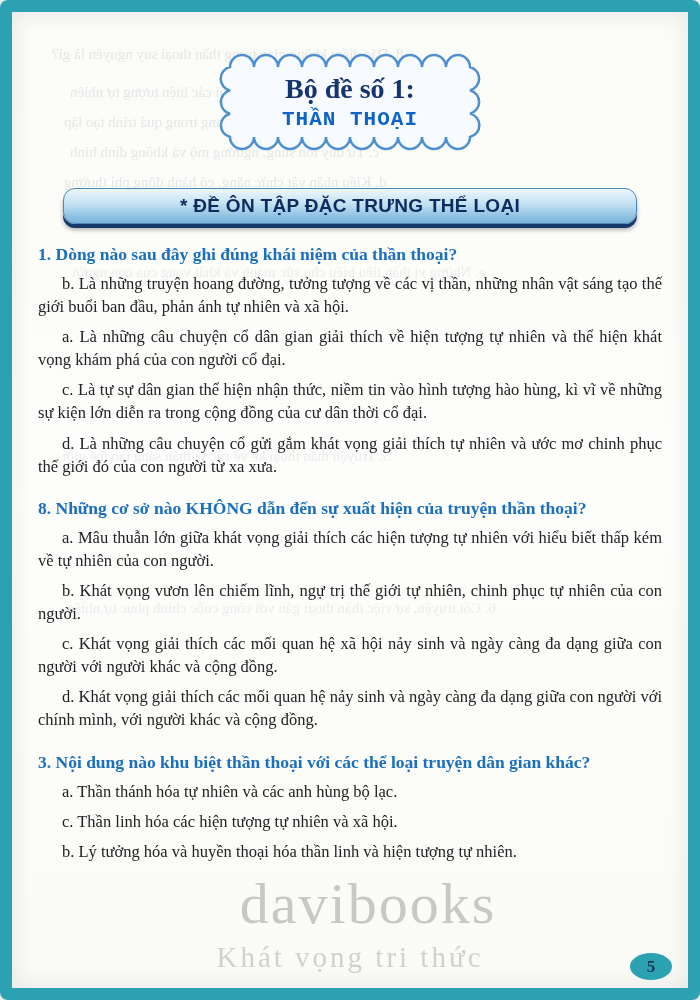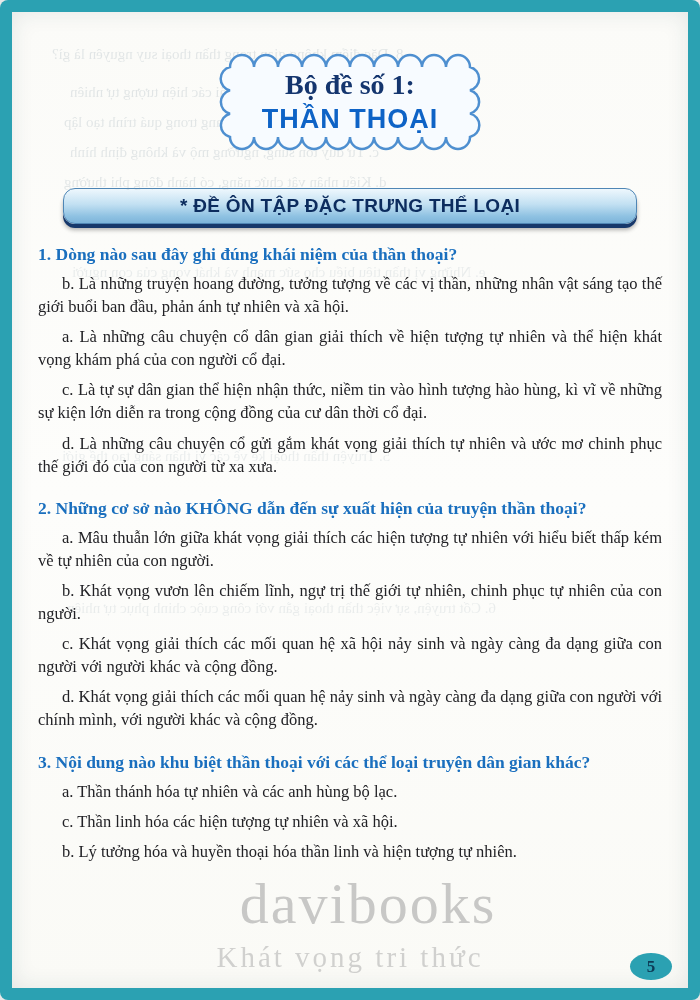--- a/index.html
+++ b/index.html
@@ -60,23 +60,23 @@
     align-items: center; justify-content: center;
     gap: 3px;
   }
   .badge-line1 {
     font-family: "Liberation Serif", serif;
     font-weight: bold;
     font-size: 28px;
     color: #14356e;
   }
   .badge-line2 {
-    font-family: Liberation Sans, sans-serif;
-    font-weight: bold;
-    font-size: 27px;
+    font-family: Liberation Mono, monospace;
+    font-weight: bold;
+    font-size: 21px;
     letter-spacing: 1px;
     color: #0e63c6;
   }
 
   
   .banner {
     margin: 30px auto 10px;
     width: 92%;
     height: 36px;
     border-radius: 12px;
@@ -192,21 +192,21 @@
 
       <section>
         <h3 class="q-title">1. Dòng nào sau đây ghi đúng khái niệm của thần thoại?</h3>
         <p class="option">b. Là những truyện hoang đường, tưởng tượng về các vị thần, những nhân vật sáng tạo thế giới buổi ban đầu, phản ánh tự nhiên và xã hội.</p>
         <p class="option">a. Là những câu chuyện cổ dân gian giải thích về hiện tượng tự nhiên và thể hiện khát vọng khám phá của con người cổ đại.</p>
         <p class="option">c. Là tự sự dân gian thể hiện nhận thức, niềm tin vào hình tượng hào hùng, kì vĩ về những sự kiện lớn diễn ra trong cộng đồng của cư dân thời cổ đại.</p>
         <p class="option">d. Là những câu chuyện cổ gửi gắm khát vọng giải thích tự nhiên và ước mơ chinh phục thế giới đó của con người từ xa xưa.</p>
       </section>
 
       <section>
-        <h3 class="q-title">2. Những cơ sở nào KHÔNG dẫn đến sự xuất hiện của truyện thần thoại?</h3>
+        <h3 class="q-title">8. Những cơ sở nào KHÔNG dẫn đến sự xuất hiện của truyện thần thoại?</h3>
         <p class="option">a. Mâu thuẫn lớn giữa khát vọng giải thích các hiện tượng tự nhiên với hiểu biết thấp kém về tự nhiên của con người.</p>
         <p class="option">b. Khát vọng vươn lên chiếm lĩnh, ngự trị thế giới tự nhiên, chinh phục tự nhiên của con người.</p>
         <p class="option">c. Khát vọng giải thích các mối quan hệ xã hội nảy sinh và ngày càng đa dạng giữa con người với người khác và cộng đồng.</p>
         <p class="option">d. Khát vọng giải thích các mối quan hệ nảy sinh và ngày càng đa dạng giữa con người với chính mình, với người khác và cộng đồng.</p>
       </section>
 
       <section>
         <h3 class="q-title">3. Nội dung nào khu biệt thần thoại với các thể loại truyện dân gian khác?</h3>
         <p class="option">a. Thần thánh hóa tự nhiên và các anh hùng bộ lạc.</p>
         <p class="option">c. Thần linh hóa các hiện tượng tự nhiên và xã hội.</p>

